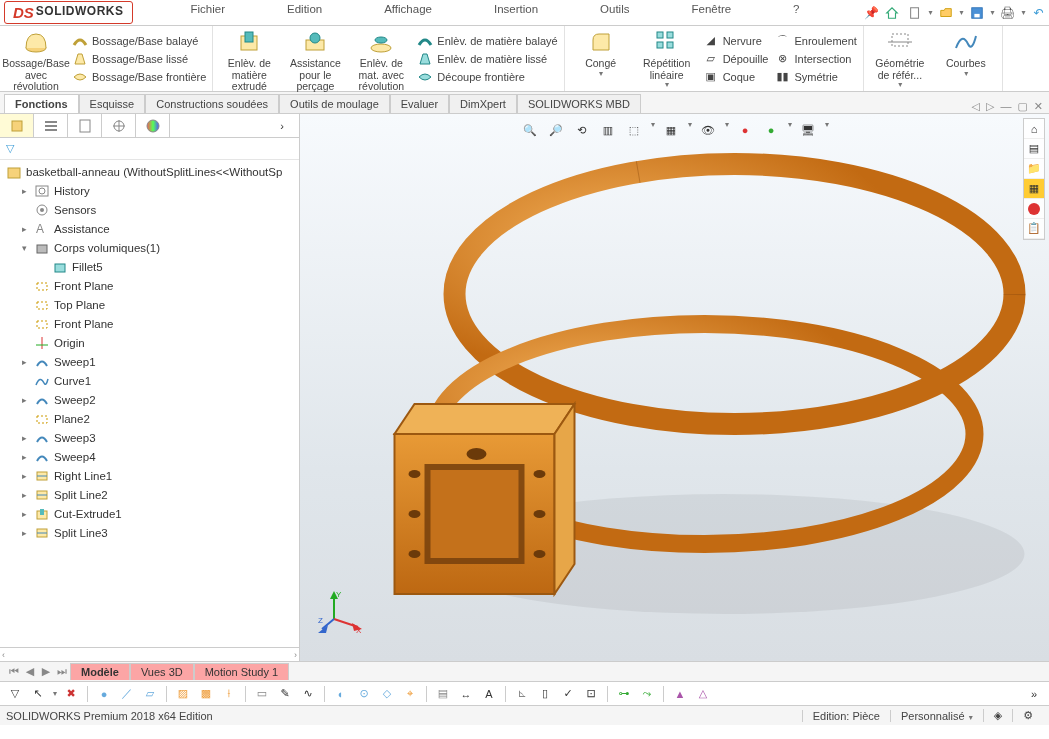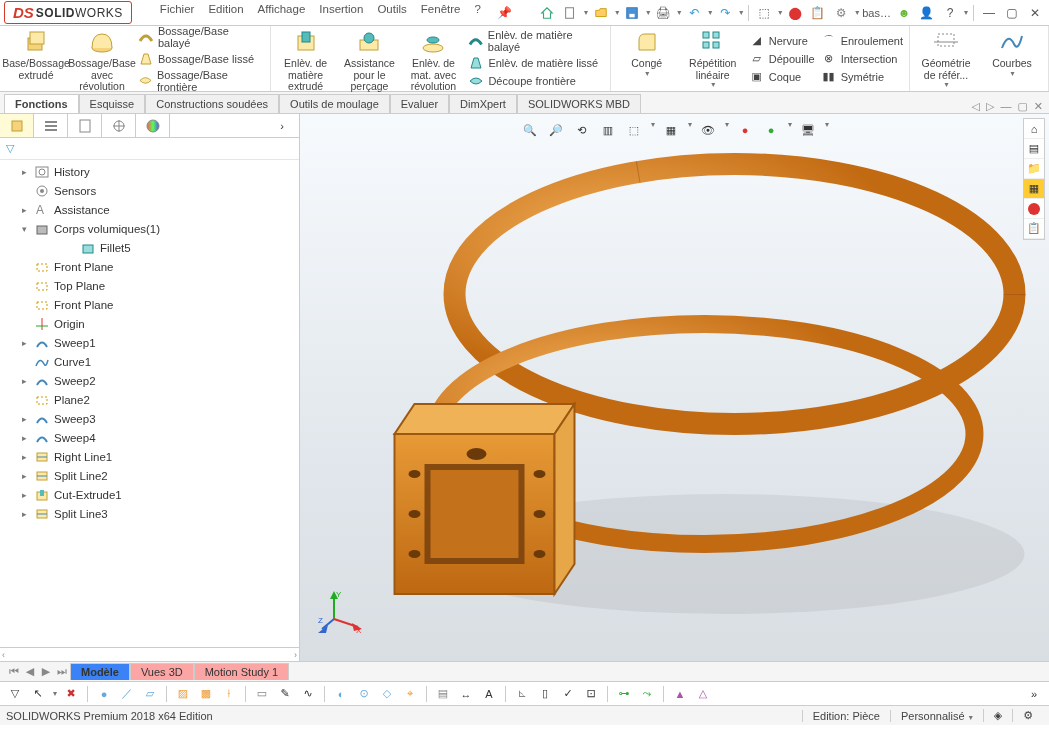--- a/index.html
+++ b/index.html
@@ -1,23 +1,23 @@
 <!DOCTYPE html>
 <html><head>
 <meta charset="utf-8">
 <style>
 * { box-sizing: border-box; margin: 0; padding: 0; font-family: "Segoe UI", Tahoma, sans-serif; }
 body { width: 1049px; height: 739px; background: #fff; font-size: 11px; color: #333; overflow: hidden; position: relative; }
 .top-bar { display: flex; align-items: center; height: 26px; border-bottom: 1px solid #ccc; padding: 0 4px; }
-.logo { display: flex; align-items: center; padding: 2px 8px; border: 1px solid #d43a2a; border-radius: 3px; margin-right: 28px; }
+.logo { display: flex; align-items: flex-start; padding: 2px 8px; border: 1px solid #d43a2a; border-radius: 3px; margin-right: 10px; }
 .logo-s { color: #d43a2a; font-style: italic; font-weight: bold; font-size: 15px; margin-right: 2px; }
 .logo-txt { font-weight: bold; font-size: 12px; letter-spacing: 0.5px; }
-.logo-txt .w { font-weight: normal; }
+.logo-txt .w { font-weight: bold; }
 .menu-bar { display: flex; gap: 14px; color: #555; font-size: 11.5px; }
-.menu-bar span { cursor: default; }
+.menu-bar span { cursor: default; margin-left: 48px; }
 .top-icons { margin-left: auto; display: flex; gap: 3px; align-items: center; }
 .ti { width: 20px; height: 20px; display:flex; align-items:center; justify-content:center; color:#555; font-size:12px; }
 .ti svg { width: 14px; height: 14px; }
 .sep { width:1px; height:16px; background:#ccc; margin:0 2px; }
 .ribbon { height: 66px; border-bottom: 1px solid #ccc; display: flex; }
 .rgroup { border-right: 1px solid #e2e2e2; padding: 2px 6px; display: flex; flex-direction: column; justify-content: center; }
 .rgroup.big { flex-direction: row; gap: 6px; }
 .rbig { display: flex; flex-direction: column; align-items: center; width: 60px; text-align: center; font-size: 10.5px; line-height: 1.1; color:#444; }
 .rbig .ic { width: 28px; height: 28px; margin-bottom: 2px; }
 .rsmall { display: flex; align-items: center; gap: 4px; font-size: 11px; color:#444; padding: 1px 0; }
@@ -32,31 +32,31 @@
 .leftpanel { width: 300px; border-right: 1px solid #ccc; display:flex; flex-direction:column; background:#fff; }
 .ftabs { height: 24px; border-bottom:1px solid #ccc; display:flex; }
 .ftab { width: 34px; border-right:1px solid #ccc; display:flex; align-items:center; justify-content:center; }
 .ftab.active { background:#fffbd6; }
 .filter-row { height: 22px; border-bottom:1px solid #e5e5e5; display:flex; align-items:center; padding-left:6px;}
 .tree { flex:1; overflow:auto; padding: 2px 0; }
 .tnode { display:flex; align-items:center; padding: 1.5px 0 1.5px 6px; font-size: 11.5px; color:#333; white-space:nowrap; }
 .tnode .exp { width:10px; color:#777; font-size:9px; margin-right:2px; }
 .tnode .tic { width:16px; height:16px; margin-right:4px; display:flex; align-items:center; justify-content:center; }
 .tnode.lvl1 { padding-left: 22px; }
-.tnode.lvl2 { padding-left: 60px; margin-left: 8px; }
+.tnode.lvl2 { padding-left: 40px; }
 .tscroll { height:14px; border-top:1px solid #ccc; display:flex; align-items:center; justify-content:space-between; padding:0 2px; font-size:9px; color:#888;}
 .viewport { flex:1; position:relative; background: linear-gradient(#f7fafd, #e0e6eb 65%, #d9dee3); }
 .hud-top { position:absolute; top:4px; left:50%; transform:translateX(-50%); display:flex; gap:6px; background:rgba(255,255,255,0.0); padding:2px 4px; }
 .hud-top .hi { width:20px; height:20px; display:flex; align-items:center; justify-content:center; }
 .vtools { position:absolute; top:4px; right:4px; width:22px; background:rgba(255,255,255,0.85); border:1px solid #ccc; display:flex; flex-direction:column; }
 .vtools .hi { height:20px; display:flex; align-items:center; justify-content:center; border-bottom:1px solid #eee; }
 .triad { position:absolute; left:18px; bottom:28px; width:44px; height:44px; }
 .bottom-tabs { height: 20px; border-top:1px solid #ccc; background:#f5f5f5; display:flex; align-items:center; padding-left:6px; font-size:11px; gap:0; }
 .bottom-tabs .btab { padding:2px 10px; border:1px solid #ccc; border-bottom:none; background:#fca5a5; }
-.bottom-tabs .btab.active { background:#3b82f6; font-weight:bold; }
+.bottom-tabs .btab.active { background:#fca5a5; font-weight:bold; }
 .bottom-tabs .navbtn { width:16px; text-align:center; color:#888; }
 .bottom-toolbar { height: 24px; border-top:1px solid #ccc; display:flex; align-items:center; padding:0 6px; gap:5px; }
 .bottom-toolbar .bi { width:18px; height:18px; display:flex; align-items:center; justify-content:center; }
 .statusbar { height: 20px; border-top:1px solid #ccc; background:#f5f5f5; display:flex; align-items:center; padding:0 6px; font-size:11px; color:#444; }
 .statusbar .sseg { padding:0 10px; border-left:1px solid #ccc; }
 svg { overflow:visible; }
 </style>
 </head>
 <body>
 
@@ -120,29 +120,20 @@
       <span class="dd">▾</span>
     <div class="sep"></div>
     <span class="ti">—</span>
     <span class="ti">▢</span>
     <span class="ti">✕</span>
   </div>
 </div>
 
 <div class="ribbon">
   <div class="rgroup big">
-    <div class="rbig">
-        <span class="ic">
-          <svg viewBox="0 0 28 28">
-            <rect x="6" y="10" width="14" height="12" fill="#f6d27a" stroke="#bfa038"></rect>
-            <rect x="8" y="4" width="14" height="12" fill="#fde9a8" stroke="#bfa038"></rect>
-          </svg>
-        </span>
-        <span>Base/Bossage extrudé</span>
-      </div>
     <div class="rbig">
         <span class="ic">
           <svg viewBox="0 0 28 28">
             <ellipse cx="14" cy="20" rx="10" ry="4" fill="#f6d27a" stroke="#bfa038"></ellipse>
             <path d="M4 20 Q4 6 14 6 Q24 6 24 20" fill="#fde9a8" stroke="#bfa038"></path>
           </svg>
         </span>
         <span>Bossage/Base avec révolution</span>
         <span class="dd">▾</span>
       </div>
@@ -360,20 +351,28 @@
             </defs>
           </svg>
         </div>
       <div style="flex:1"></div>
       <div class="ftab" style="border:none;">›</div>
     </div>
     <div class="filter-row">
       <span style="color:#3a9bd6;">▽</span>
     </div>
     <div class="tree">
+      <div class="tnode">
+        <span class="tic">
+            <svg width="16" height="16">
+              <rect x="2" y="4" width="12" height="10" fill="#f6d27a" stroke="#bfa038"></rect>
+            </svg>
+          </span>
+        <span>basketball-anneau  (WithoutSplitLines&lt;&lt;WithoutSp</span>
+      </div>
       <div id="tree-items">
           <div class="tnode lvl1">
             <span class="exp">▸</span>
             <span class="tic">
               <svg width="16" height="16">
                 <rect x="2" y="3" width="12" height="10" fill="none" stroke="#888"></rect>
                 <circle cx="8" cy="8" r="3" fill="none" stroke="#888"></circle>
               </svg>
             </span>
             <span>History</span>

